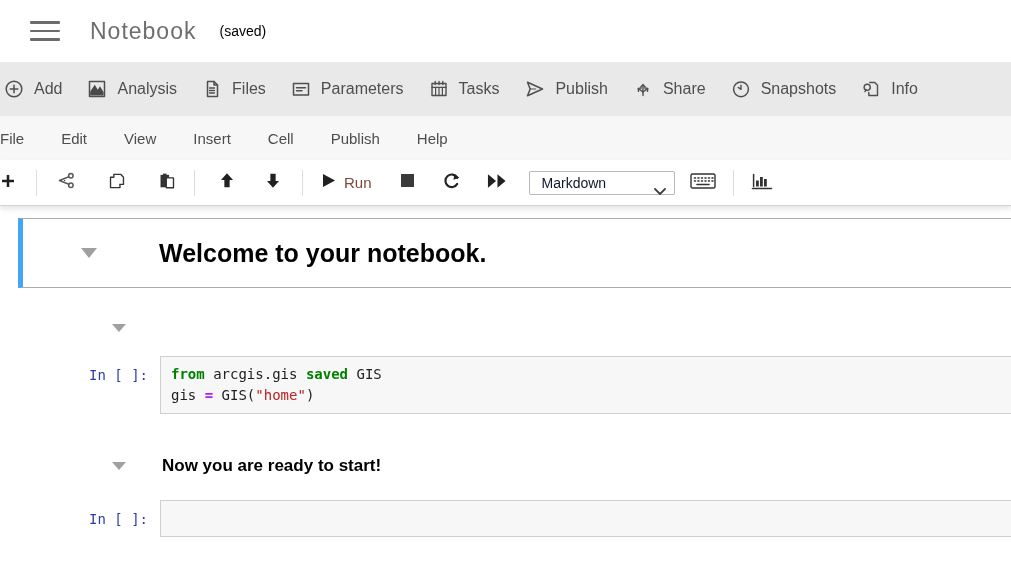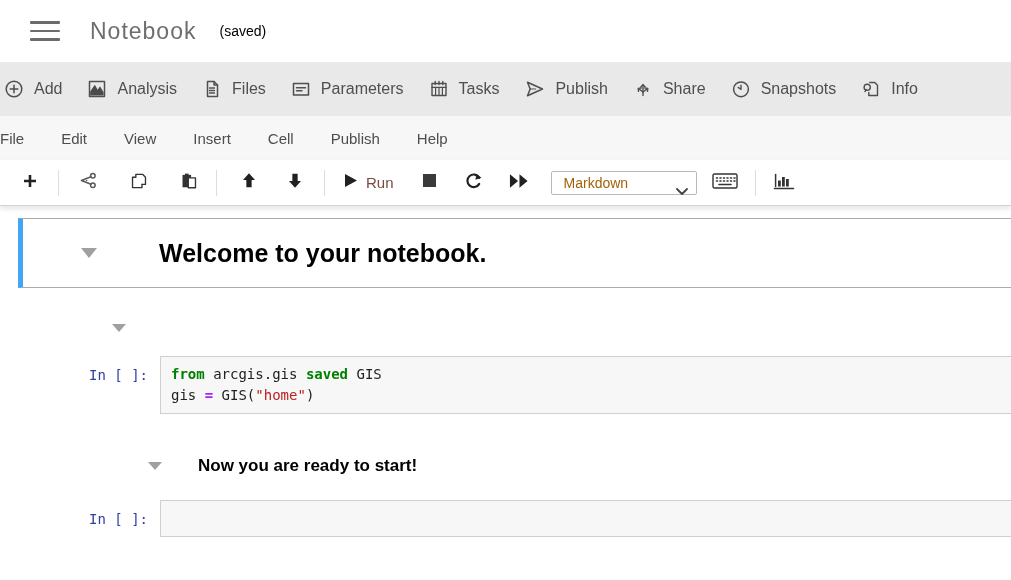--- a/index.html
+++ b/index.html
@@ -19,47 +19,47 @@
   .arc-item { display:flex; align-items:center; gap:10px; color:#4f4f4f; font-size:16px;
               cursor:pointer; white-space:nowrap; }
   .arc-item svg { display:block; }
 
   
   .menu-bar { height:44px; background:#f7f7f7; display:flex; align-items:center;
               gap:37px; }
   .menu-item { font-size:15px; color:#4d4d4d; cursor:pointer; }
 
   
-  .jt { height:46px; background:#fff; display:flex; align-items:center; padding-left:22px;
+  .jt { height:46px; background:#fff; display:flex; align-items:center; 
         border-bottom:1px solid #d2d2d2; box-shadow:0 3px 5px rgba(0,0,0,.10);
         position:relative; z-index:5; }
   .jt-btn { display:flex; align-items:center; cursor:pointer; }
   .jt-sep { width:1px; height:26px; background:#ddd; }
   .run-label { font-size:15px; color:#7a4a3f; margin-left:8px; }
   .select-wrap { position:relative; margin-left:22px; }
   .select-wrap select { -webkit-appearance:none; appearance:none; width:146px; height:24px;
-      border:1px solid #b9b9b9; border-radius:2px; background:#fff; color:#a16207;
+      border:1px solid #b9b9b9; border-radius:2px; background:#fff; color:#0f172a;
       font-size:14px; font-family:"Liberation Sans",sans-serif; padding:0 30px 0 12px; cursor:pointer; }
   .select-chevron { position:absolute; right:9px; top:11px; pointer-events:none; }
 
   
   .nb-area { padding-top:12px; background:#fff; }
   .cell-selected { margin-left:18px; margin-right:-4px; height:70px; background:#fff;
       border:1px solid #ababab; border-left:5px solid #42a5f5;
       display:flex; align-items:center; cursor:pointer; }
   .caret { width:0; height:0; border-left:8px solid transparent; border-right:8px solid transparent;
            border-top:10px solid #a0a0a0; cursor:pointer; flex:none; }
   .caret.small { border-left-width:7px; border-right-width:7px; border-top-width:8px; }
   .cell-selected .caret { margin-left:58px; }
   .cell-selected h1 { margin-left:62px; font-size:25px; font-weight:bold; color:#000; }
 
   .md-row { display:flex; align-items:center; padding-left:112px; cursor:pointer; }
   .md-row h3 { margin-left:36px; font-size:17px; font-weight:bold; color:#000; }
   .md-row-1 { margin-top:36px; }
-  .md-row-2 { margin-top:42px;margin-left:36px; }
+  .md-row-2 { margin-top:42px; }
 
   .code-row { display:flex; align-items:flex-start; margin-top:24px; margin-right:-4px; }
   .prompt { width:148px; flex:none; text-align:right; font-family:"DejaVu Sans Mono",monospace;
             font-size:14px; line-height:21px; color:#303f9f; padding-top:9px; white-space:pre; }
   .code-box { flex:1; margin-left:12px; background:#f7f7f7; border:1px solid #cfcfcf;
               padding:7px 10px; min-height:37px; cursor:text; }
   .cm-line { font-family:"DejaVu Sans Mono",monospace; font-size:14px; line-height:21px;
              color:#212121; white-space:pre; }
   .tok-k { color:#008000; font-weight:bold; }
   .tok-o { color:#aa22ff; font-weight:bold; }

